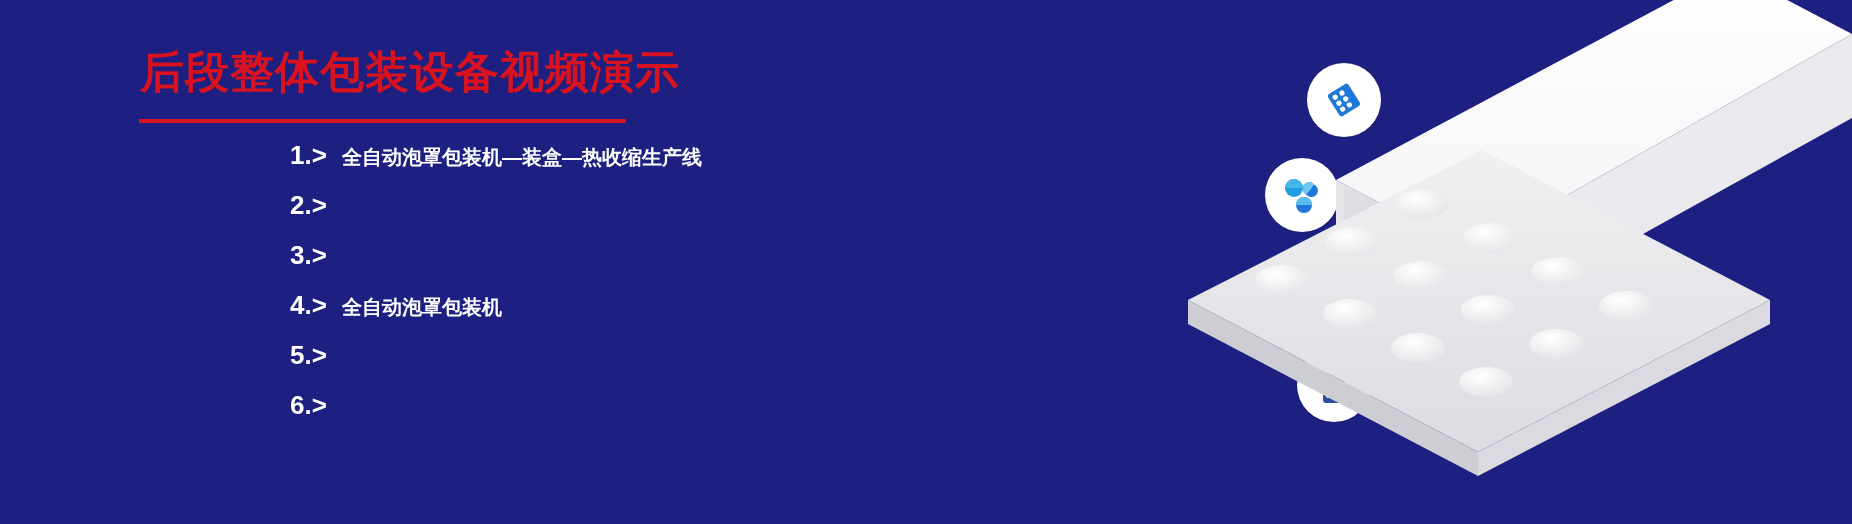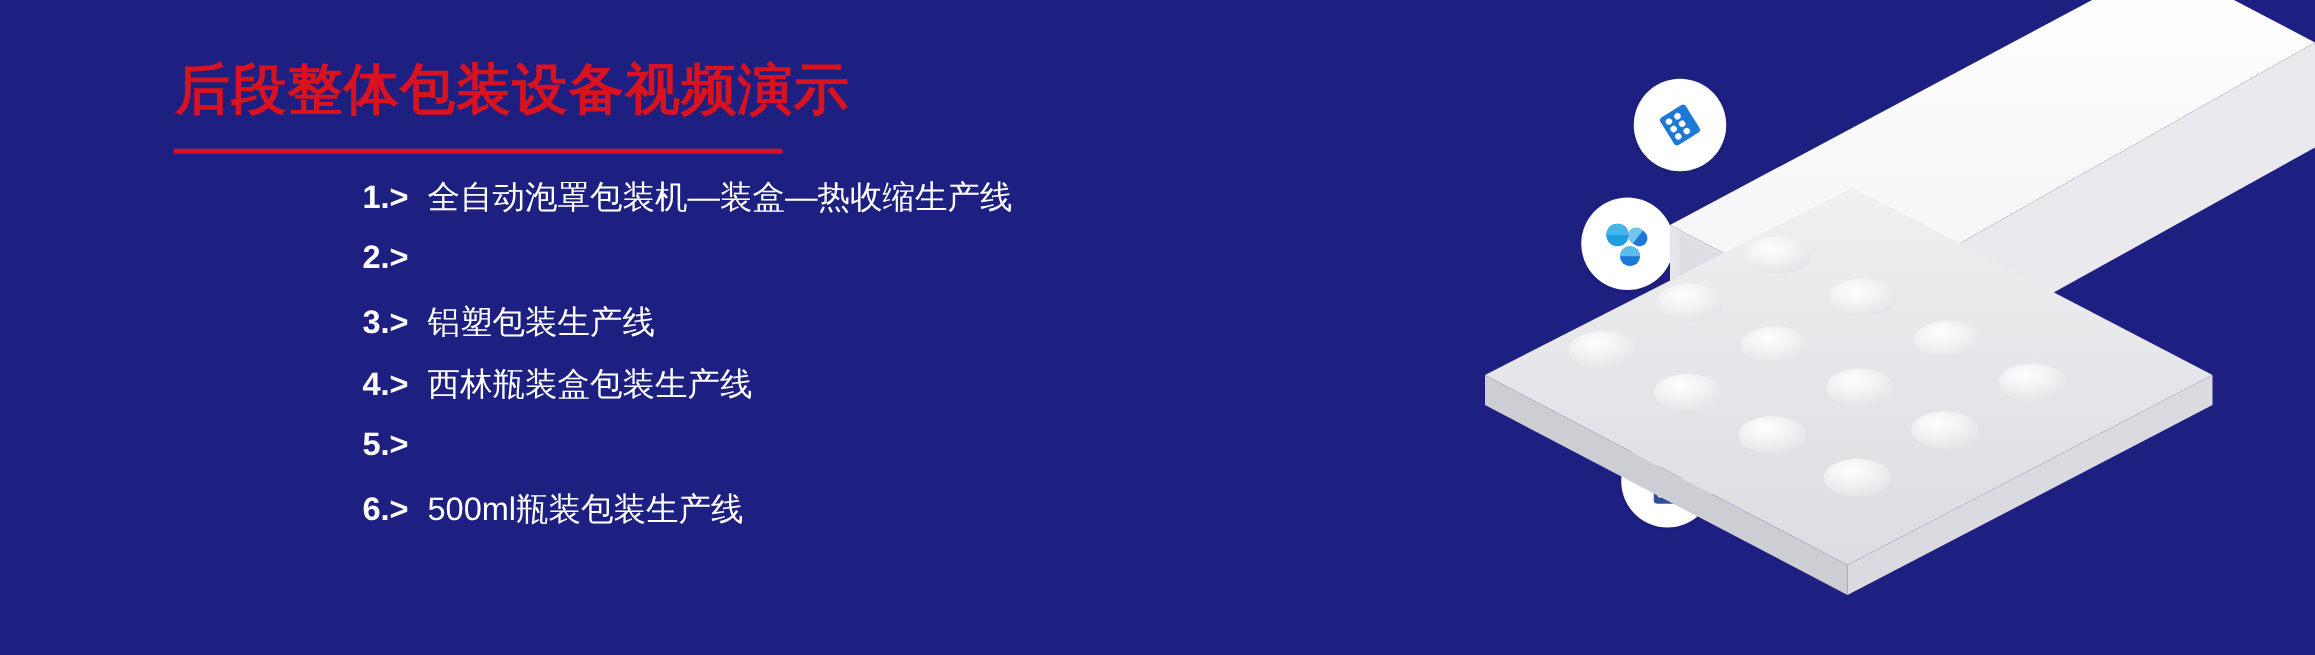--- a/index.html
+++ b/index.html
@@ -62,22 +62,22 @@
   .item-index {
     display: inline-block;
     min-width: 52px;
     color: #ffffff;
     font-size: 26px;
     font-weight: bold;
     font-family: "Liberation Sans", "DejaVu Sans", sans-serif;
   }
   .item-label {
     color: #ffffff;
-    font-size: 26px;
-    font-weight: normal;
+    font-size: 20px;
+    font-weight: bold;
   }
 
   
   #icon-cluster {
     position: absolute;
     left: 1255px;
     top: 55px;
     width: 120px;
     height: 350px;
   }
@@ -123,35 +123,33 @@
         <span class="item-index">1.&gt;</span>
         <span class="item-label">全自动泡罩包装机—装盒—热收缩生产线</span>
       </li>
 
       <li class="list-item">
         <span class="item-index">2.&gt;</span>
       </li>
 
       <li class="list-item">
         <span class="item-index">3.&gt;</span>
-        <span class="item-label">铝塑包装生产线</span>
       </li>
 
       <li class="list-item">
         <span class="item-index">4.&gt;</span>
-        <span class="item-label">西林瓶装盒包装生产线</span>
+        <span class="item-label">全自动泡罩包装机</span>
       </li>
 
       <li class="list-item">
         <span class="item-index">5.&gt;</span>
       </li>
 
       <li class="list-item">
         <span class="item-index">6.&gt;</span>
-        <span class="item-label">500ml瓶装包装生产线</span>
       </li>
 
     </ul>
   </div>
 
   <div id="icon-cluster">
 
     <div class="icon-badge" id="icon-blister">
       <svg width="42" height="42" viewBox="0 0 42 42">
         <g transform="rotate(-32 21 21)">

